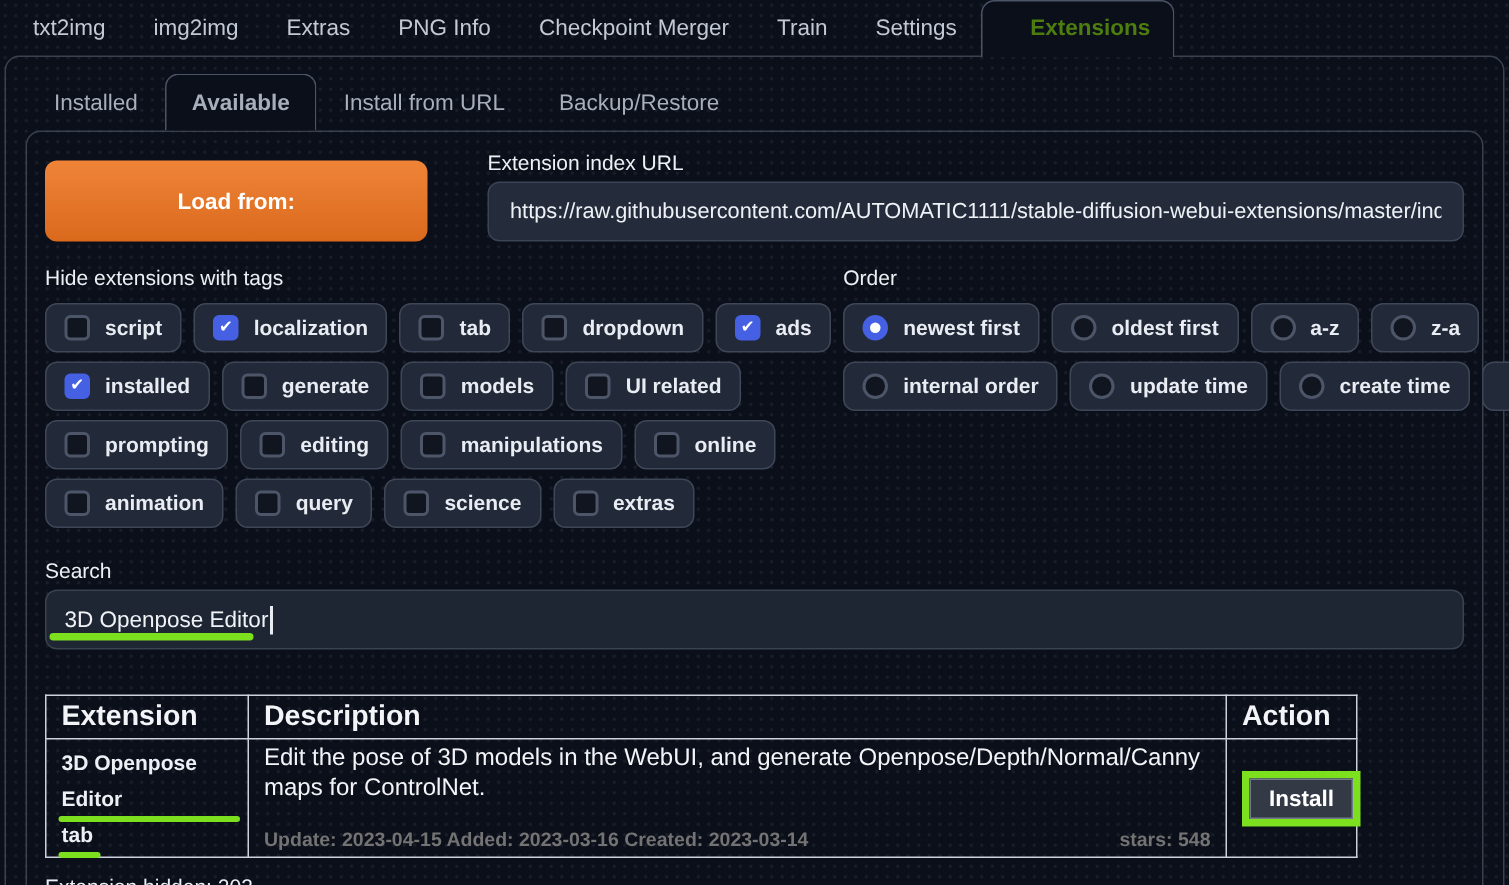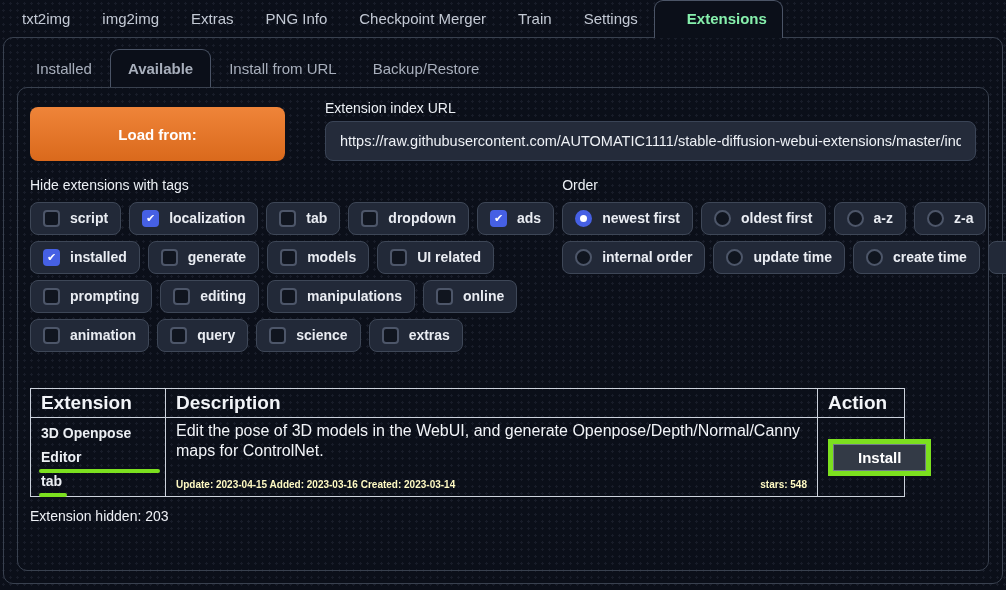--- a/index.html
+++ b/index.html
@@ -15,21 +15,21 @@
   .tabbar { display: flex; align-items: flex-start; position: relative; z-index: 2; }
   .tabbar.main { padding-left: 6px; }
   .tabbar.sub  { padding-left: 14px; }
   .tab {
     font-family: inherit; font-size: 15px; color: #c3c9d4; background: transparent;
     border: 1px solid transparent; border-bottom: none; border-radius: 9px 9px 0 0;
     padding: 10px 15px; cursor: pointer; line-height: 1;
   }
   .tabbar.sub .tab { color: #a8afbc; padding: 11px 17px; }
   .tab.selected {
-    color: #86efac; font-weight: 700; border-color: #4b5466;
+    color: #4d7c0f; font-weight: 700; border-color: #4b5466;
     background: #0b0f19; margin-bottom: -1px; padding-bottom: 12px; z-index: 3; padding-left: 32px;
   }
   
   .outer-panel {
     margin: 0 3px; border: 1px solid #39414f; border-radius: 10px;
     padding: 0 0 12px 0; min-height: 543px; position: relative; z-index: 1;
   }
   .outer-panel .tabbar.sub { margin-top: 11px; }
   .inner-panel {
     margin: 0 13px; border: 1px solid #39414f; border-radius: 10px;
@@ -96,27 +96,27 @@
   .col-action { width: 87px; }
   .ext-name-cell { font-weight: 700; font-size: 14px; line-height: 24px; padding: 5px 10px; }
   .ann-underline { position: relative; display: inline-block; }
   .ann-underline::after {
     content: ""; position: absolute; left: -2px; right: -5px; bottom: -4px;
     height: 4px; border-radius: 3px; background: var(--green);
   }
   .desc-line1 { font-size: 16px; color: #f2f4f8; line-height: 20px; }
   .desc-line2 {
     display: flex; justify-content: space-between; margin-top: 15px;
-    font-size: 10px; font-weight: 600; color: #fef9c3; line-height: 17px;
+    font-size: 13px; font-weight: 600; color: #737373; line-height: 17px;
   }
   .action-cell { text-align: center; padding: 3px; }
   .ann-box { display: inline-block; border: 5px solid var(--green); }
   .install-btn {
     display: block; background: #333a46; border: 1px solid #727b8b; color: #ffffff;
-    font-family: inherit; font-size: 15px; font-weight: 700; padding: 4px 24px; cursor: pointer;
+    font-family: inherit; font-size: 15px; font-weight: 700; padding: 4px 12px; cursor: pointer;
   }
   
   .status-text { margin-top: 11px; font-size: 14px; color: #edeff4; }
 </style>
 </head>
 <body>
 
 <div class="tabbar main" id="main-tabs">
     <button class="tab">txt2img</button>
     <button class="tab">img2img</button>
@@ -263,20 +263,28 @@
               <label class="chip">
                 <span class="rbox"></span>
                 <span class="chip-label">create time</span>
               </label>
               <label class="chip"></label>
             </div>
           </div>
       </div>
     </div>
 
+    <div class="search-section">
+      <span class="field-label">Search</span>
+      <div class="search-box" role="textbox">
+        <span class="search-text">3D Openpose Editor</span>
+          <span class="caret"></span>
+        <div class="search-underline"></div>
+      </div>
+    </div>
 
     <table class="ext-table">
       <colgroup>
           <col class="col-ext">
           <col class="col-desc">
           <col class="col-action">
         </colgroup>
       <thead>
         <tr>
           <th>Extension</th>

